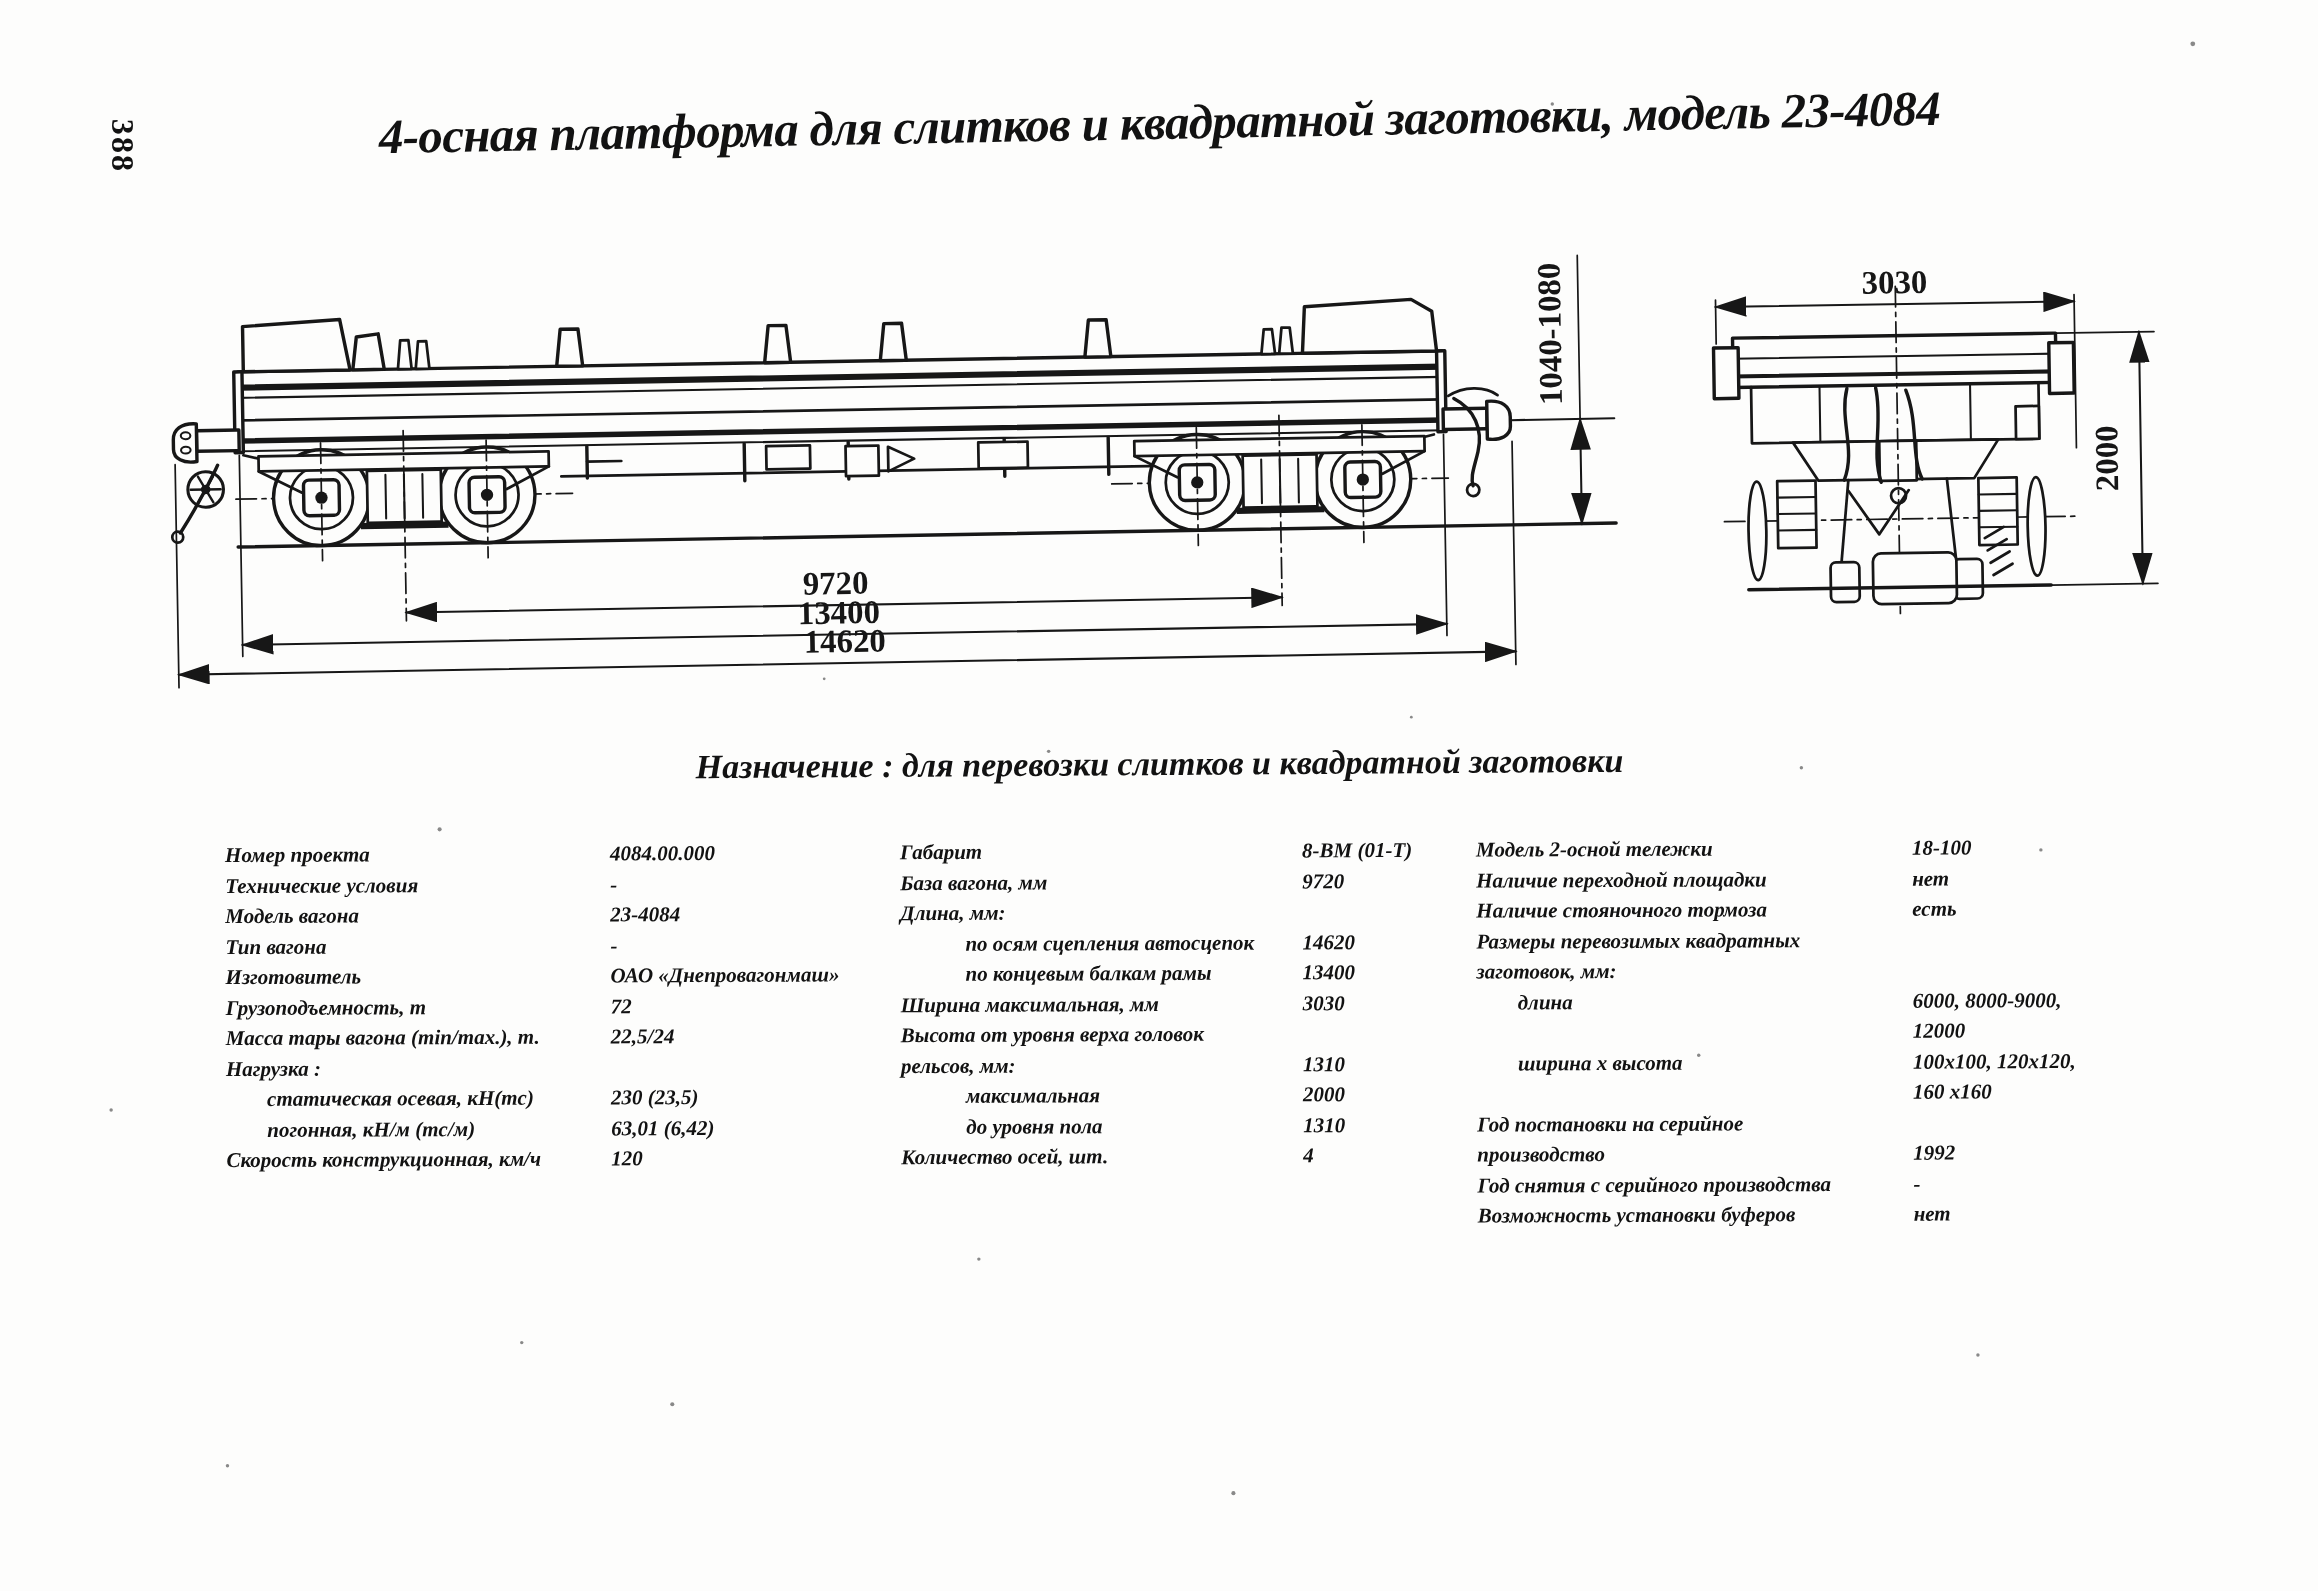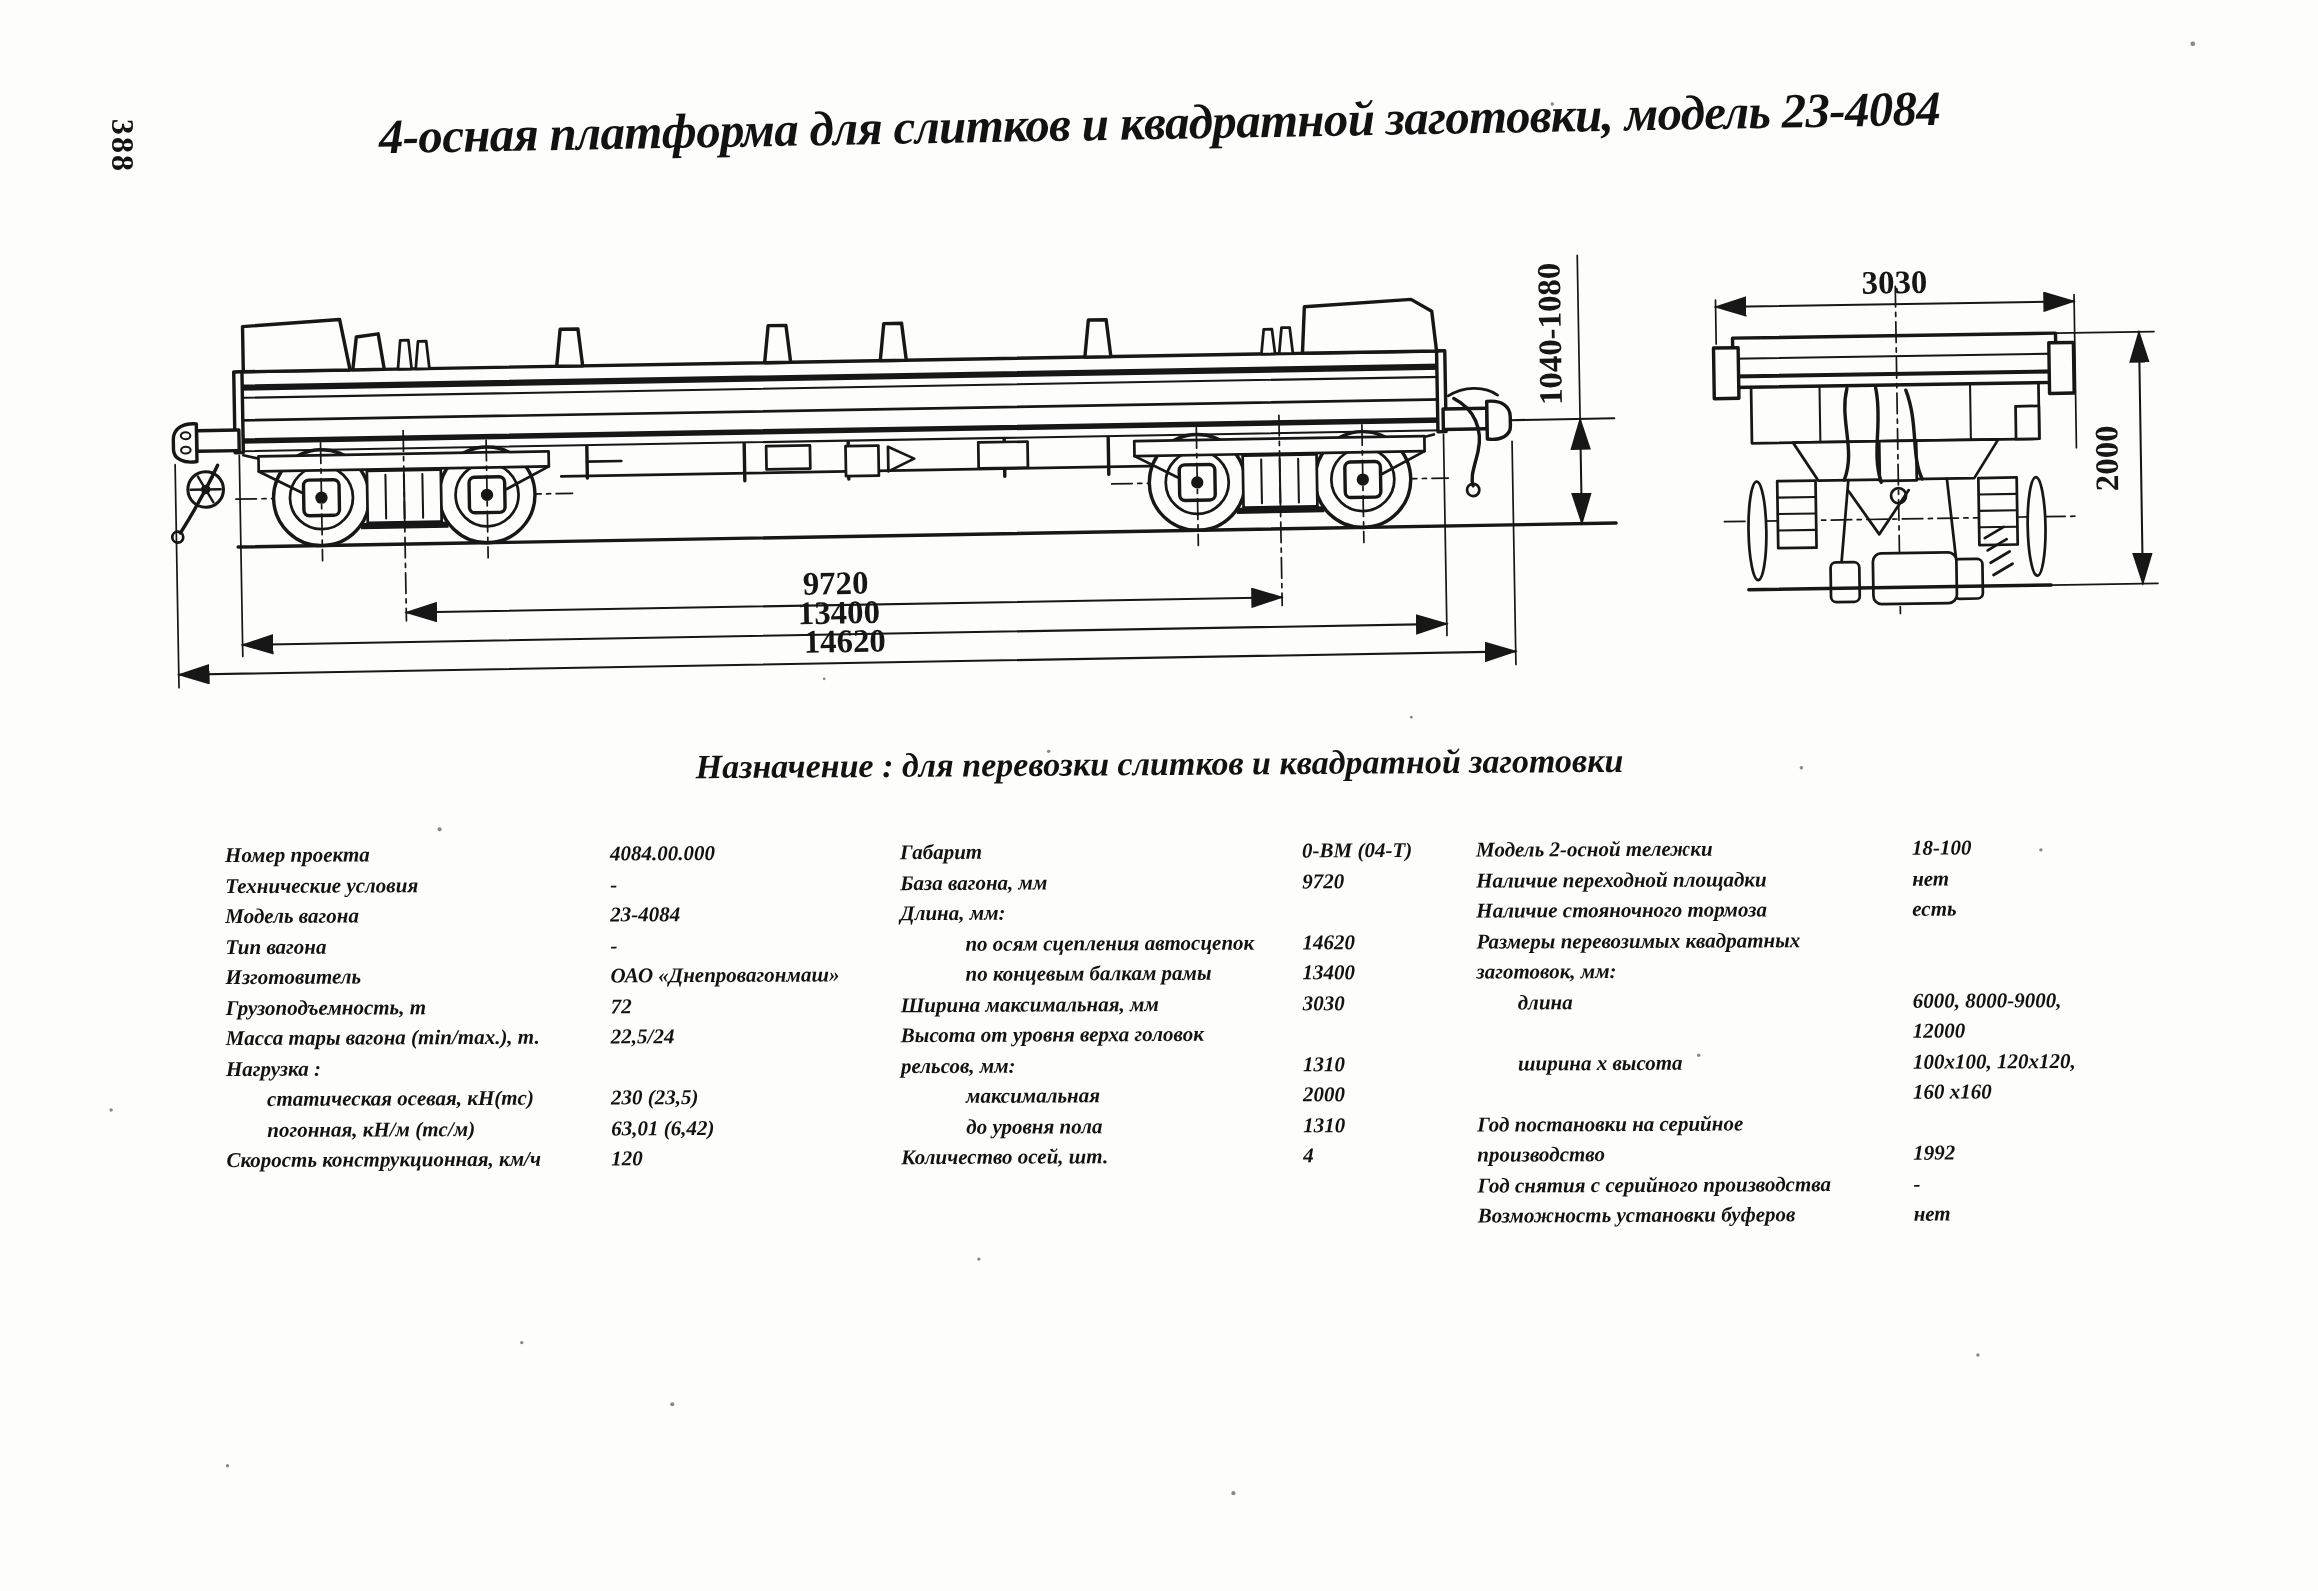--- a/index.html
+++ b/index.html
@@ -323,21 +323,21 @@
           <span class="spec-value">63,01 (6,42)</span>
         </div>
         <div class="spec-row">
           <span class="spec-label">Скорость конструкционная, км/ч</span>
           <span class="spec-value">120</span>
         </div>
       </div>
     <div class="spec-col c2">
         <div class="spec-row">
           <span class="spec-label">Габарит</span>
-          <span class="spec-value">0-ВМ (04-Т)</span>
+          <span class="spec-value">8-ВМ (01-Т)</span>
         </div>
         <div class="spec-row">
           <span class="spec-label">База вагона, мм</span>
           <span class="spec-value">9720</span>
         </div>
         <div class="spec-row">
           <span class="spec-label">Длина, мм:</span>
           <span class="spec-value"></span>
         </div>
         <div class="spec-row">

